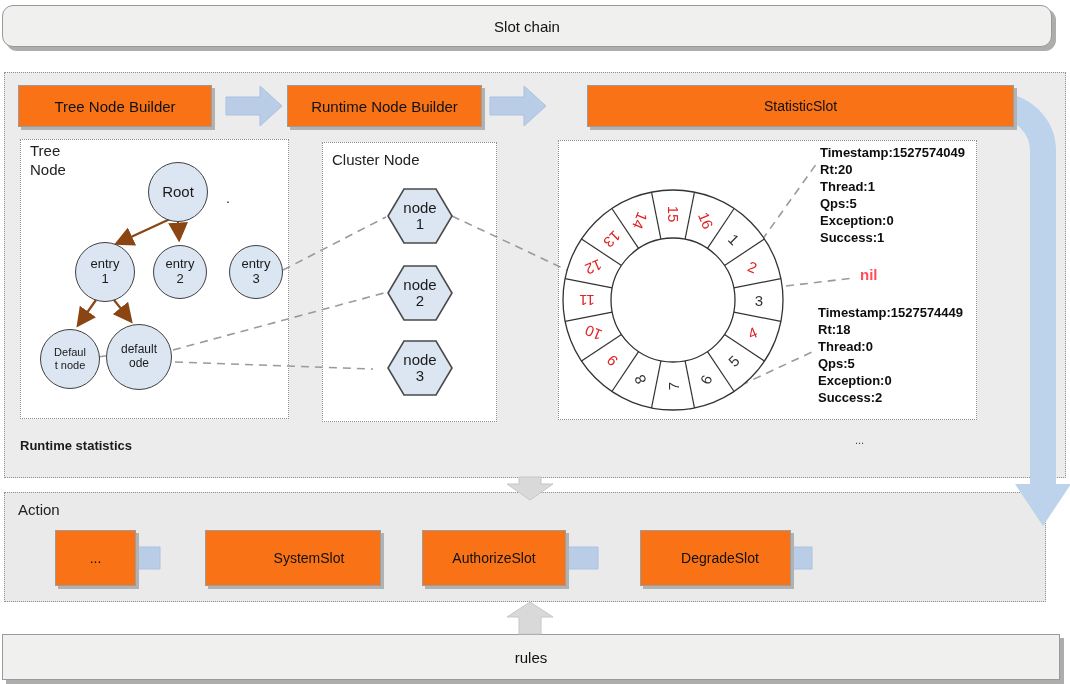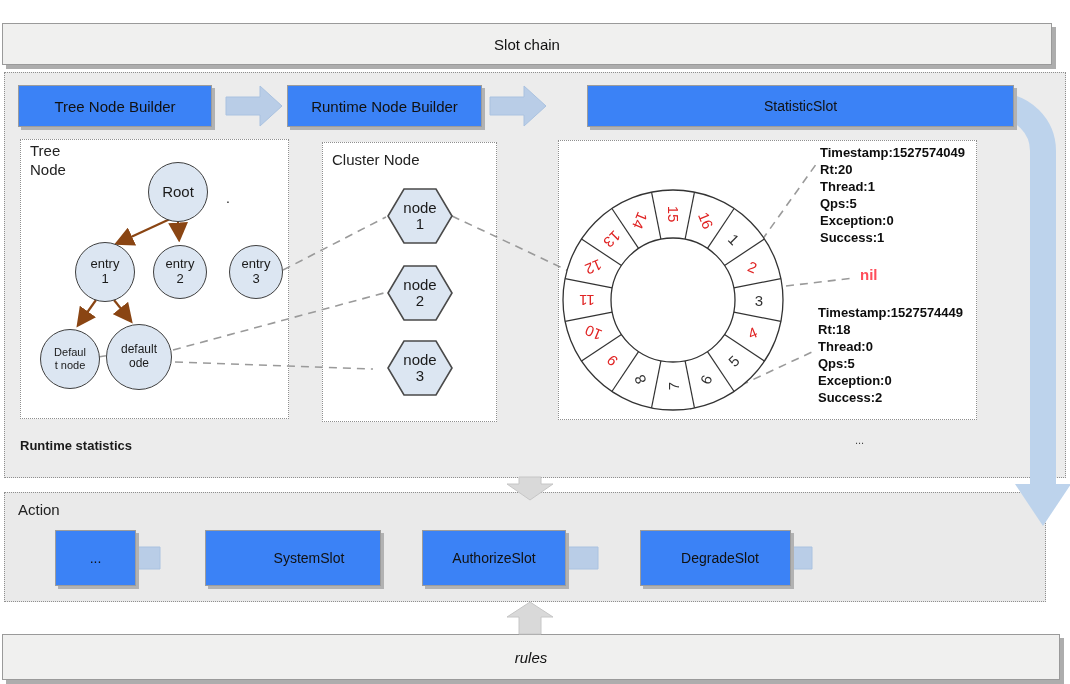--- a/index.html
+++ b/index.html
@@ -2,37 +2,37 @@
 <html><head>
 <meta charset="utf-8">
 <style>
   html,body{margin:0;padding:0;background:#fff;}
   #stage{position:relative;width:1070px;height:684px;font-family:"Liberation Sans",sans-serif;color:#1a1a1a;overflow:hidden;background:#fff;}
   .abs{position:absolute;}
   .banner{background:#f0f0ef;border:1px solid #9a9a9a;box-shadow:4px 4px 0 #adadad;display:flex;align-items:center;justify-content:center;font-size:15px;color:#111;}
   .panel-dotted{border:1px dotted #8f8f8f;}
   .main-panel{background:#ececec;}
   .sub-panel{background:#ffffff;}
-  .raised-box{background:#3b82f6;border:1px solid #9c9c9c;box-shadow:3px 3px 0 #b2b2b2;display:flex;align-items:center;justify-content:center;font-size:15px;color:#111;z-index:3;}
+  .raised-box{background:#f97316;border:1px solid #9c9c9c;box-shadow:3px 3px 0 #b2b2b2;display:flex;align-items:center;justify-content:center;font-size:15px;color:#111;z-index:3;}
   .mono{font-family:Liberation Sans, sans-serif;font-size:14px;margin-left:37px;}
   .panel-label{font-size:15px;color:#222;white-space:pre-line;line-height:19px;z-index:3;}
   .circle-node{border-radius:50%;background:#dce6f2;border:1.5px solid #3f3f3f;display:flex;align-items:center;justify-content:center;text-align:center;white-space:pre-line;z-index:3;box-sizing:border-box;line-height:1.15;}
   .hex-node{z-index:3;}
   .hex-node svg{position:absolute;left:0;top:0;}
   .hex-label{position:absolute;left:0;top:0;width:100%;height:100%;display:flex;align-items:center;justify-content:center;text-align:center;white-space:pre-line;font-size:15px;line-height:1.1;}
   .annot{font-size:13px;font-weight:600;line-height:17px;color:#0d0d0d;white-space:pre-line;z-index:3;}
   .overlay{left:0;top:0;z-index:2;pointer-events:none;}
   .section-label{font-size:13px;font-weight:600;color:#1a1a1a;z-index:3;}
 </style>
 </head>
 <body>
 
 <div id="stage">
 
-  <div class="abs banner" style="left:2px;top:23px;width:1048px;height:40px;">
+  <div class="abs banner" style="left:2px;top:5px;width:1048px;height:40px;border-radius:11px;">
     <span>Slot chain</span>
   </div>
 
   <div class="abs panel-dotted main-panel" style="left:4px;top:72px;width:1060px;height:404px;z-index:1;"></div>
 
   <div class="abs raised-box" style="left:18px;top:85px;width:192px;height:40px;">
     <span>Tree Node Builder</span>
   </div>
   <div class="abs raised-box" style="left:287px;top:85px;width:193px;height:40px;">
     <span>Runtime Node Builder</span>
@@ -149,21 +149,21 @@
   <div class="abs raised-box mono" style="left:168px;top:530px;width:142px;height:54px;padding-left:32px;">
       <span>SystemSlot</span>
     </div>
   <div class="abs raised-box mono" style="left:385px;top:530px;width:142px;height:54px;">
       <span>AuthorizeSlot</span>
     </div>
   <div class="abs raised-box mono" style="left:603px;top:530px;width:140px;height:54px;padding-left:9px;">
       <span>DegradeSlot</span>
     </div>
 
-  <div class="abs banner" style="left:2px;top:634px;width:1056px;height:44px;font-style:italic;">
+  <div class="abs banner" style="left:2px;top:634px;width:1056px;height:44px;">
     <span>rules</span>
   </div>
 
   <svg class="abs overlay" width="1070" height="684" viewBox="0 0 1070 684">
     <defs>
       <marker id="brownhead" markerWidth="9" markerHeight="9" refX="7" refY="4.5" orient="auto">
         <path d="M0,0 L9,4.5 L0,9 z" fill="#8a4513"></path>
       </marker>
     </defs>
 

